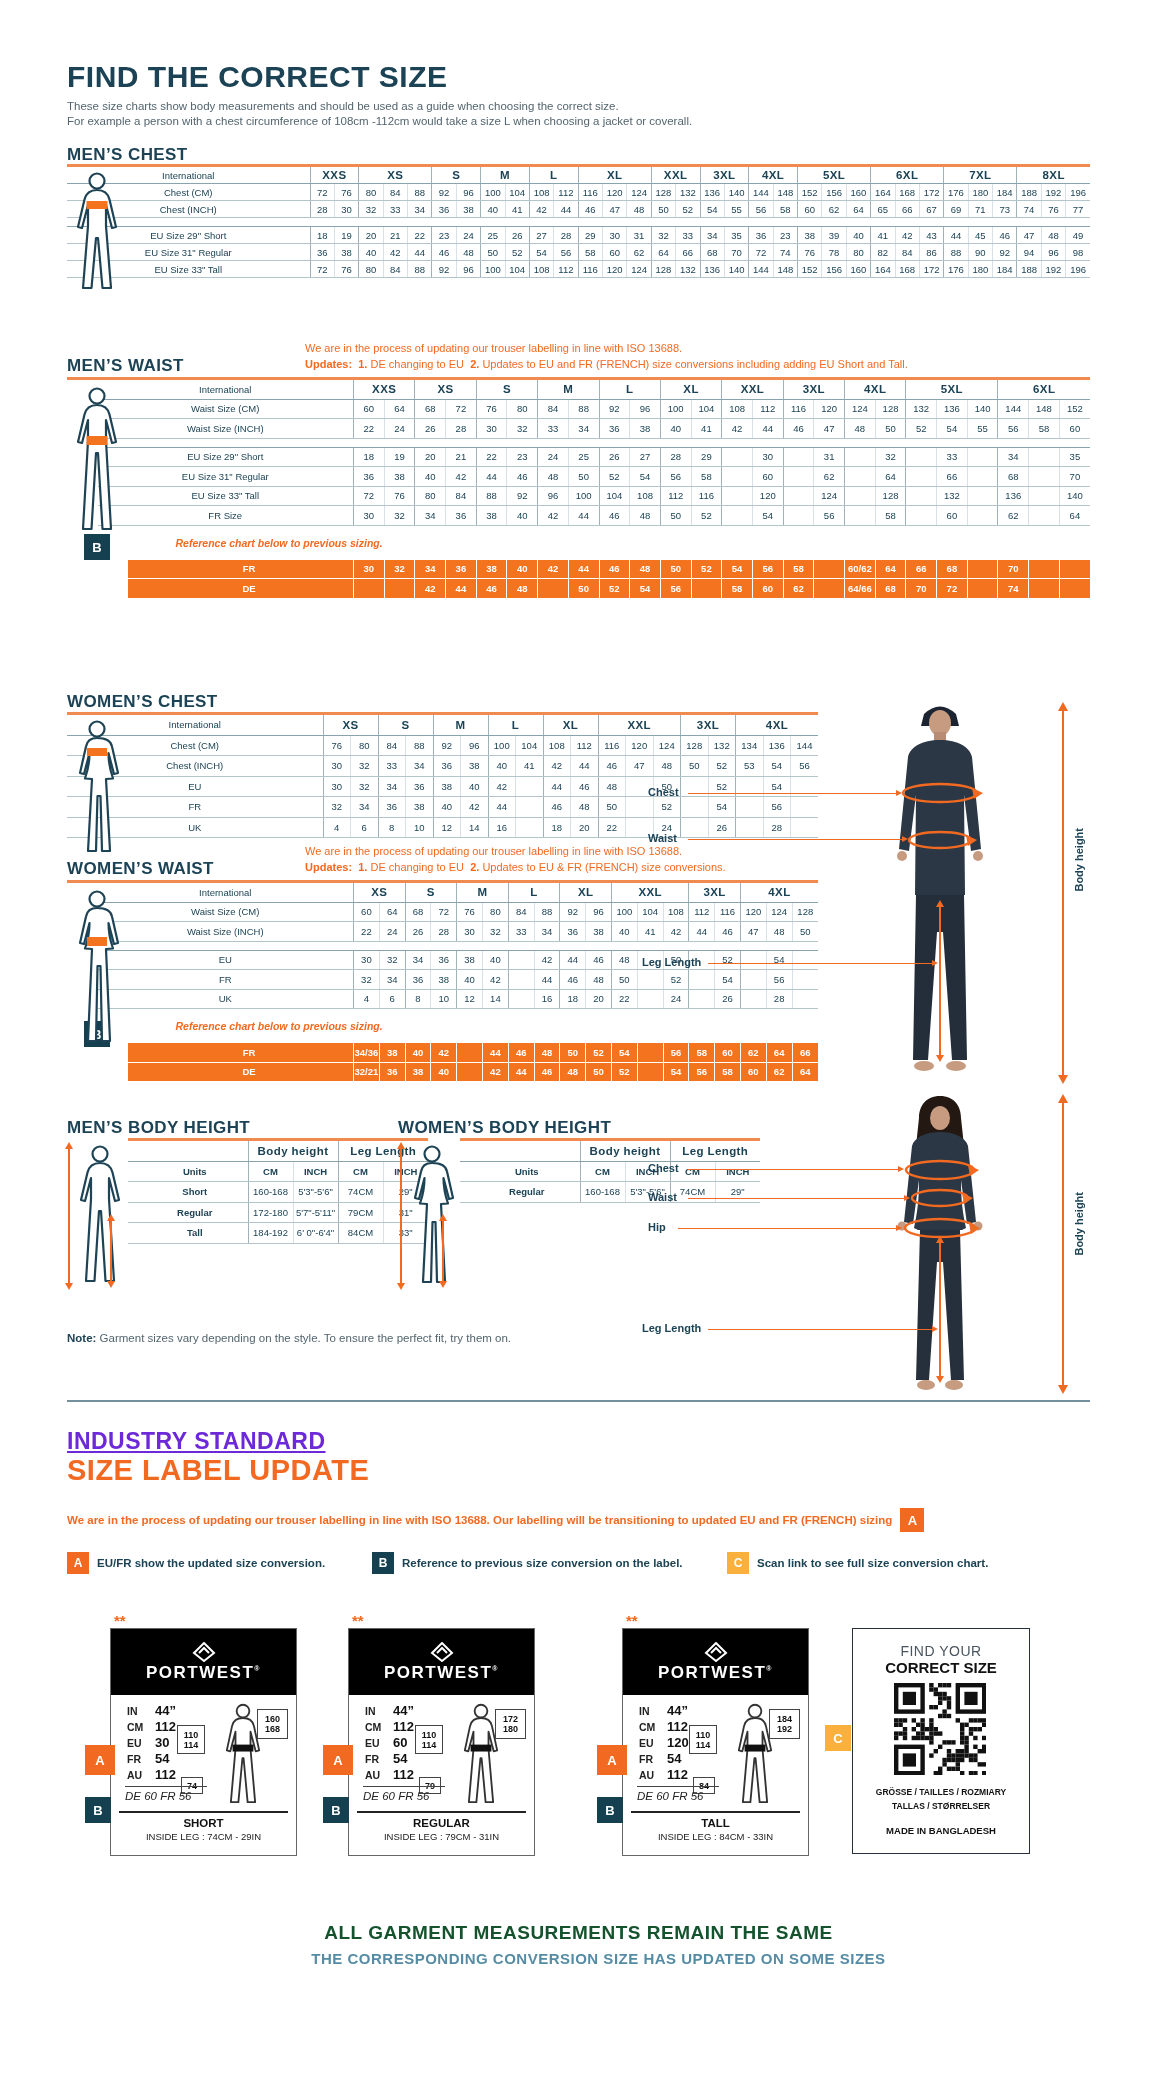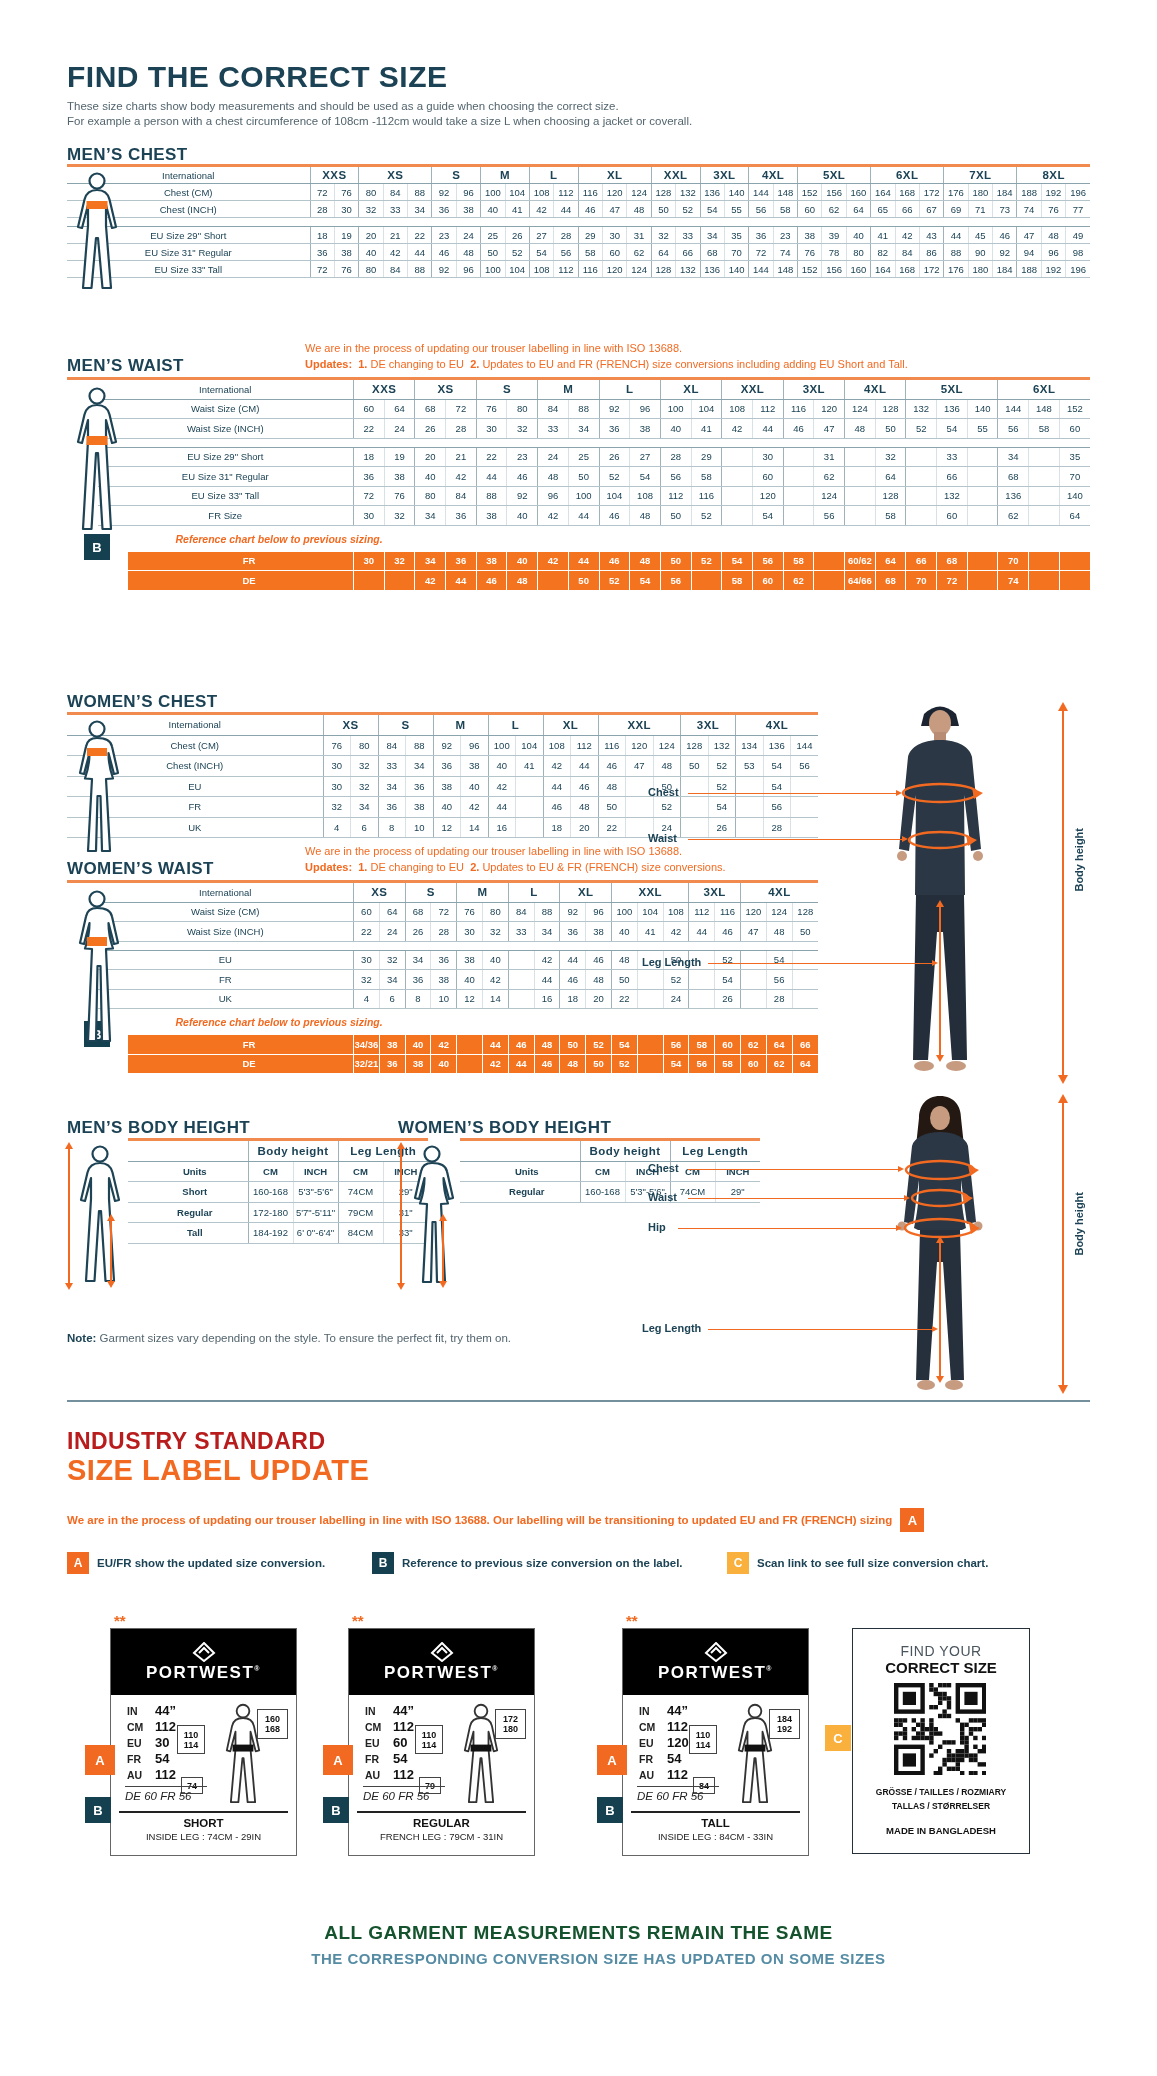--- a/index.html
+++ b/index.html
@@ -20,21 +20,21 @@
      color:#1c4355;text-align:center;vertical-align:middle;border-bottom:1px solid #b3c4cb;
      white-space:nowrap;overflow:hidden;}
   table.sizes col.lblcol{width:var(--lblw,250px);}
   tr.ghead th{font-size:11.5px;font-weight:700;letter-spacing:.4px;border-bottom:1px solid #8aa4ae;}
   tr.ghead td.lbl{border-bottom:1px solid #8aa4ae;}
   td.lbl{text-align:left;padding-left:78px;font-weight:600;font-size:10.5px;}
   td.gs,th.grp{border-left:1px solid #9fb2ba;}
   td.in{border-left:1px solid #d8e1e5;}
   tr.gaprow td{height:8px;border-bottom:1px solid #8aa4ae;}
   tr.noterow td{text-align:left;padding-left:78px;color:#f26a21;font-style:italic;font-weight:600;
-     font-size:10.5px;border-bottom:none;height:26px;}
+     font-size:10.5px;border-bottom:none;height:34px;}
   tr.orow td{background:#f4731f;color:#fff;font-weight:700;border-bottom:1.5px solid #fff;font-size:9.5px;}
   tr.orow td.lbl{color:#fff;border-left:61px solid #fff;padding-left:17px;}
   tr.orow td.gs{border-left:1px solid rgba(255,255,255,.6);}
   tr.orow td.in{border-left:1px solid rgba(255,255,255,.35);}
   tr.subhead td{font-weight:700;}
   .bodytbl td{font-size:10.5px;font-weight:600;}
   .bodytbl td.lbl{padding-left:14px;font-weight:700;}
   .footnote{font-size:10.5px;color:#f26a21;font-weight:600;text-align:right;}
   
   .badge{display:flex;align-items:center;justify-content:center;color:#fff;font-weight:800;
@@ -44,21 +44,21 @@
   .figlabel{position:absolute;font-size:11px;font-weight:600;color:#1c4355;}
   .leader{position:absolute;height:0;border-top:1.5px solid #f26a21;}
   .leader:after{content:'';position:absolute;right:-6px;top:-4px;border-left:6px solid #f26a21;
      border-top:3.5px solid transparent;border-bottom:3.5px solid transparent;}
   .vlabel{position:absolute;writing-mode:vertical-rl;transform:rotate(180deg);
      font-size:11px;font-weight:600;color:#1c4355;}
   
   .noteline{font-size:11.5px;color:#53656e;}
   .noteline b{color:#1c4355;}
   .divider{position:absolute;height:2px;background:#74909c;}
-  .kicker{font-size:23px;font-weight:800;letter-spacing:.5px;color:#b91c1c;}
+  .kicker{font-size:23px;font-weight:800;letter-spacing:.5px;color:#6d28d9;text-decoration:underline;}
   .bigtitle{font-size:29px;font-weight:800;letter-spacing:.5px;color:#f26a21;}
   .para{font-size:11.5px;color:#f26a21;display:flex;align-items:center;gap:8px;font-weight:600;}
   .legend-item{position:absolute;display:flex;align-items:center;gap:8px;font-size:11.5px;
      font-weight:600;color:#1c4355;}
   .legend-item .badge{width:22px;height:22px;font-size:12px;}
   
   .cardwrap{position:absolute;width:187px;}
   .stars{position:absolute;top:0;left:4px;color:#f26a21;font-weight:800;font-size:15px;}
   .frame{position:absolute;top:16px;left:0;width:185px;height:226px;border:1.5px solid #666;background:#fff;}
   .chead{position:absolute;top:0;left:0;right:0;height:66px;background:#000;display:flex;
@@ -1285,21 +1285,21 @@
           <span>172</span>
           <span>180</span>
         </div>
         <div class="mbox" style="left:70px;top:148px;width:20px;height:15px;">
           <span>79</span>
         </div>
         <div class="sep1" style="top:157px;"></div>
         <div class="prev" style="top:161px;">DE 60 FR 56</div>
         <div class="sep2" style="top:182px;"></div>
         <div class="fit" style="top:188px;">REGULAR</div>
-        <div class="ileg" style="top:202px;">FRENCH LEG : 79CM - 31IN</div>
+        <div class="ileg" style="top:202px;">INSIDE LEG : 79CM - 31IN</div>
       </div>
     </div>
   <div class="cardwrap" style="left:622px;top:1612px;">
       <div class="stars">**</div>
       <div class="frame">
         <div class="chead">
           <svg width="26" height="20" viewBox="0 0 24 20">
             <path d="M12 1 L22 11 L12 19 L2 11 Z" fill="none" stroke="#fff" stroke-width="2"></path>
             <path d="M7 11 L12 6 L17 11" fill="none" stroke="#fff" stroke-width="2"></path>
           </svg>

